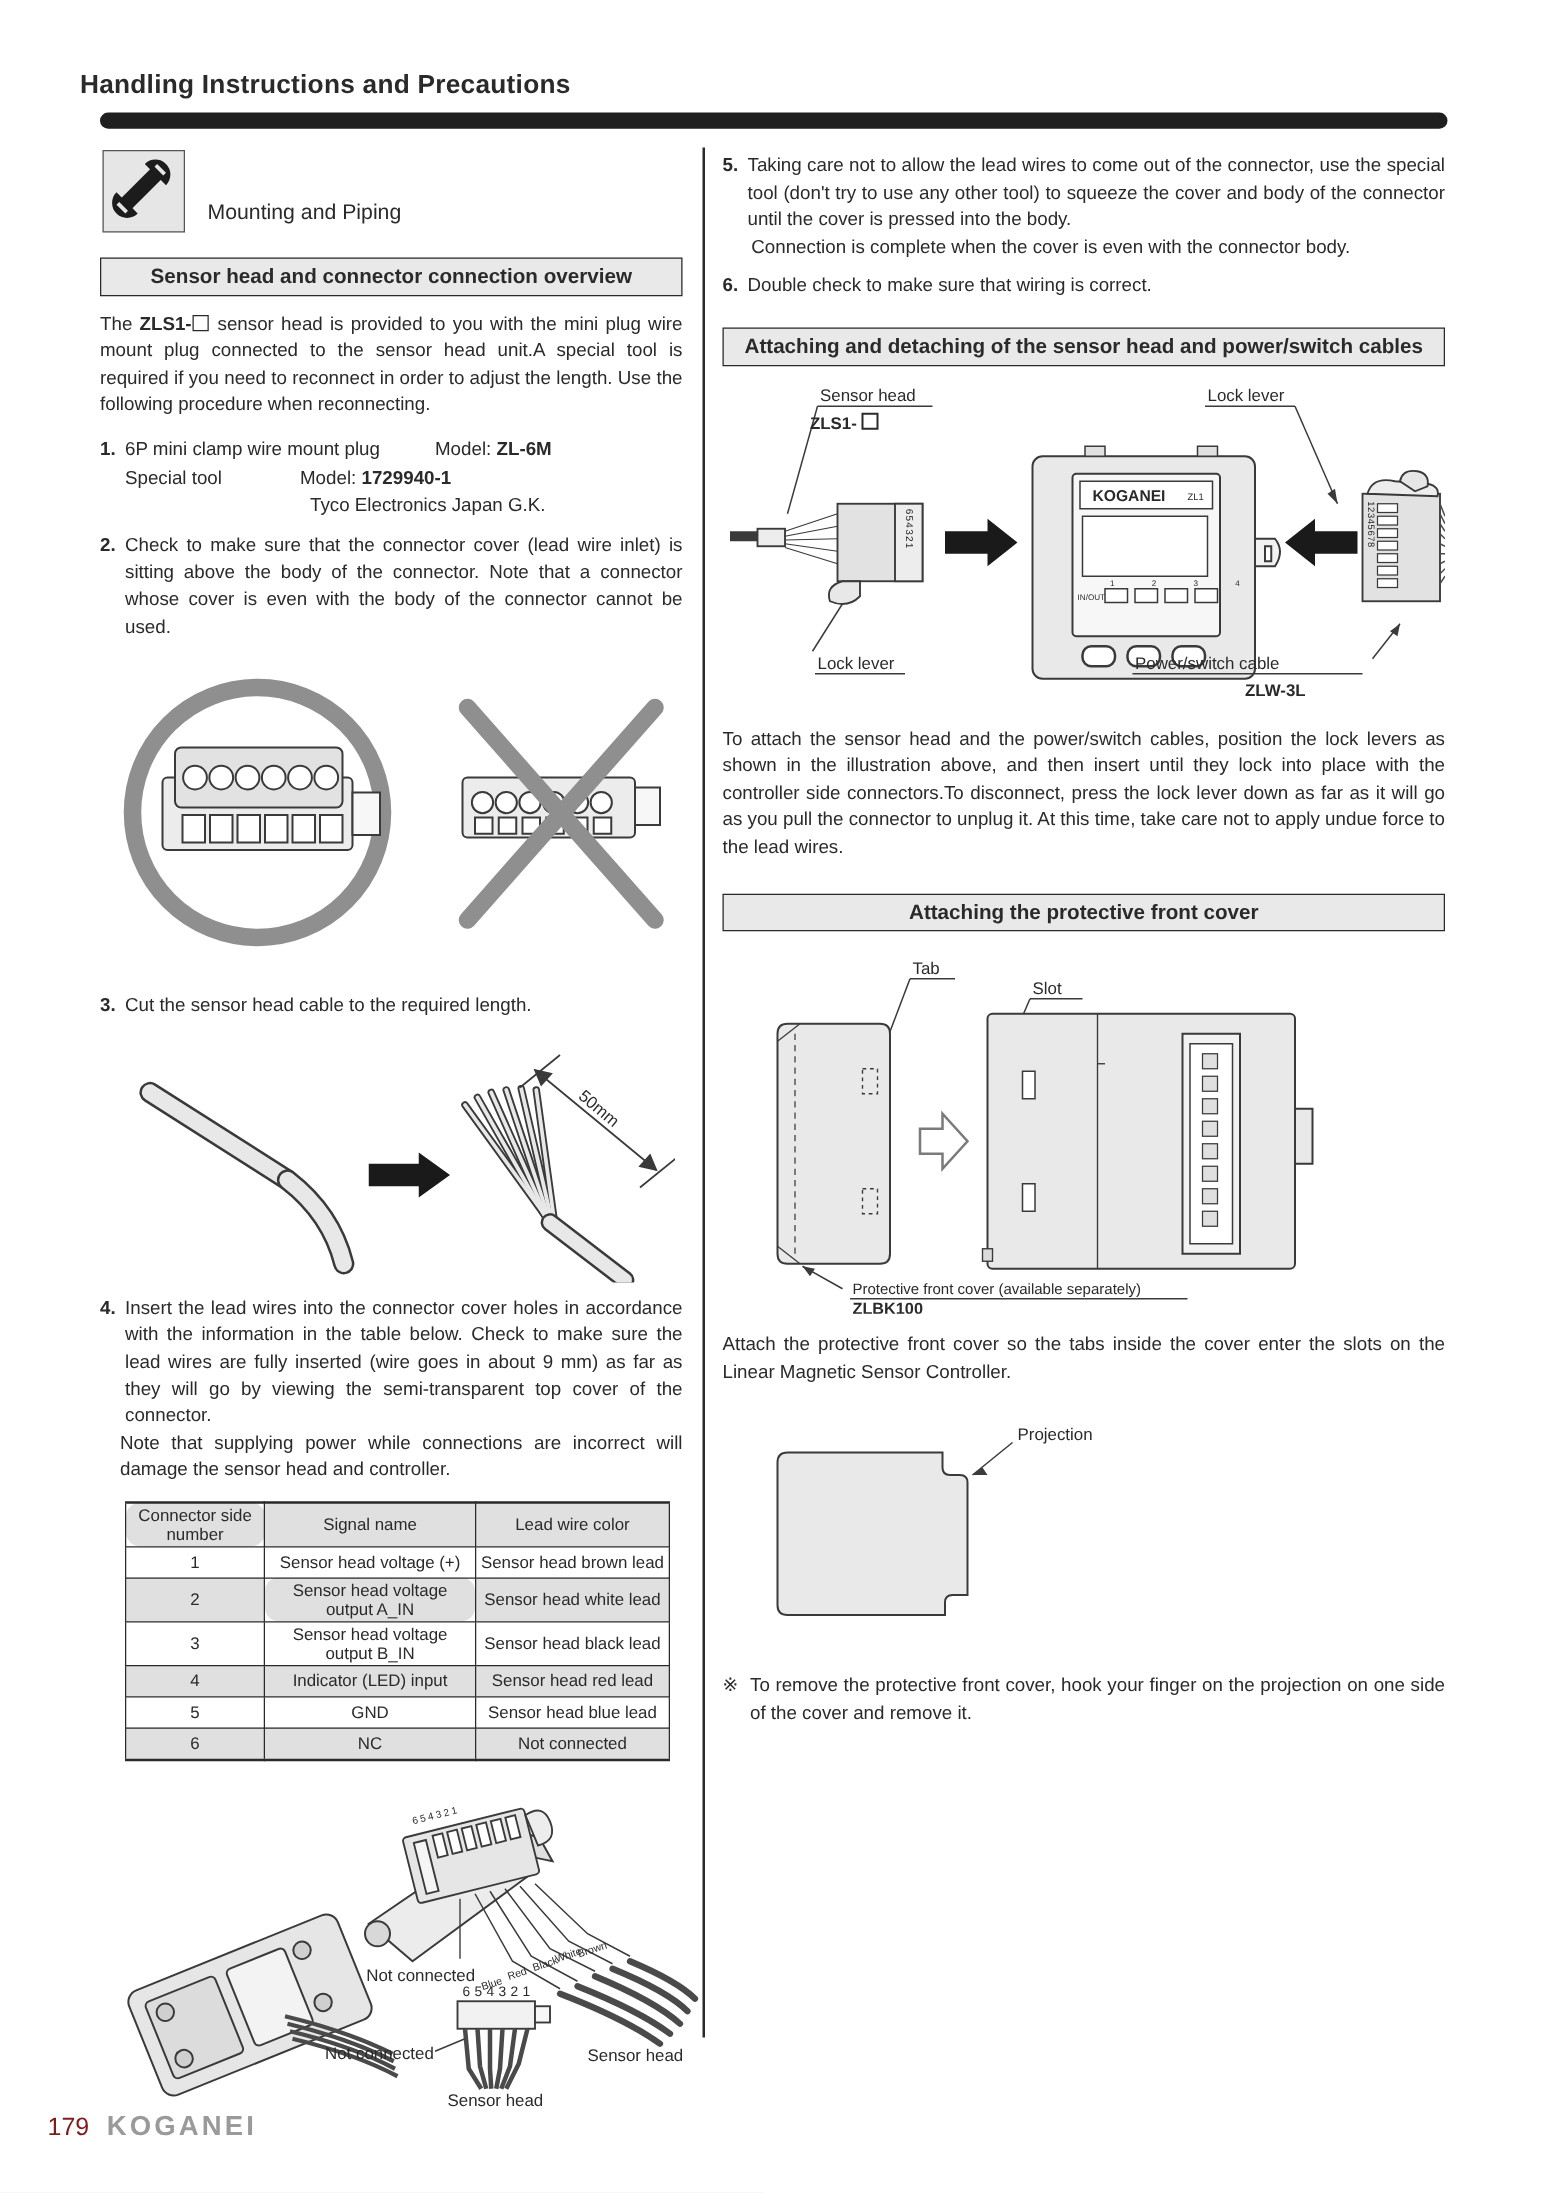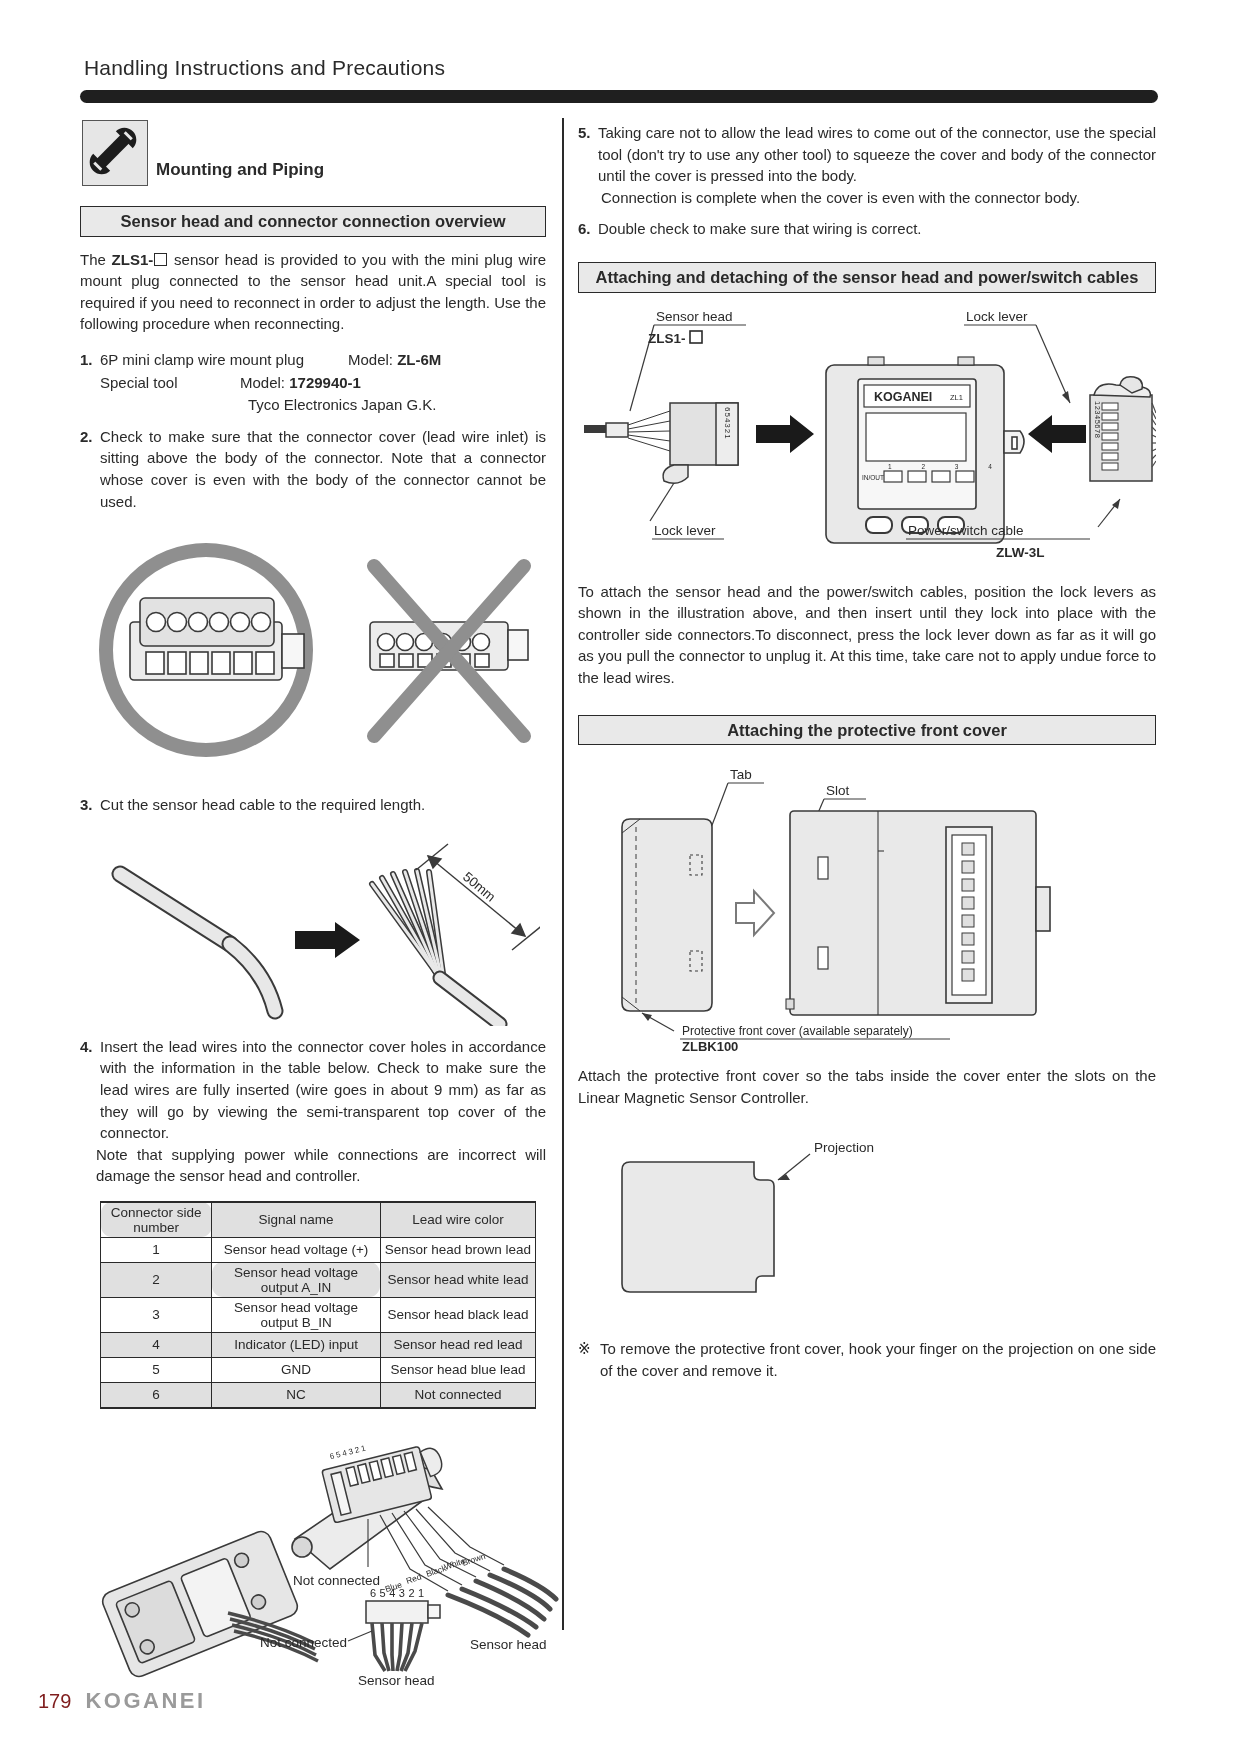--- a/index.html
+++ b/index.html
@@ -1,28 +1,28 @@
 <!DOCTYPE html>
 <html><head>
 <meta charset="utf-8">
 <style>
   html,body{margin:0;padding:0;background:#f2f2f2;}
   #page{position:relative;width:1240px;height:1754px;background:#ffffff;
         font-family:"Liberation Sans","DejaVu Sans",sans-serif;color:#2a2a2a;overflow:hidden;}
   
-  #doc-title{position:absolute;left:84px;top:56px;font-size:21px;font-weight:normal;letter-spacing:0.2px;}
+  #doc-title{position:absolute;left:64px;top:56px;font-size:21px;font-weight:bold;letter-spacing:0.2px;}
   #title-bar{position:absolute;left:80px;top:90px;width:1078px;height:13px;background:#1f1f1f;border-radius:7px;}
   
   #col-left{position:absolute;left:80px;top:112px;width:466px;}
   #col-divider{position:absolute;left:562px;top:118px;width:2px;height:1512px;background:#2a2a2a;}
   #col-right{position:absolute;left:578px;top:112px;width:578px;}
   
   .icon-row{position:relative;height:76px;margin-bottom:18px;}
   .icon-box{position:absolute;left:2px;top:8px;width:64px;height:64px;background:#e6e6e6;border:1.5px solid #555;}
-  .icon-label{position:absolute;left:76px;top:48px;font-size:17px;font-weight:bold;text-align:center;}
+  .icon-label{position:absolute;left:86px;top:48px;font-size:17px;font-weight:normal;text-align:center;}
   
   .hbox{border:1.5px solid #2a2a2a;background:#e9e9e9;font-weight:bold;text-align:center;
         font-size:16.5px;padding:4px 15px;line-height:1.25;}
   
   .para{font-size:15px;line-height:1.44;text-align:justify;margin:12px 0 0 0;}
   .steps{margin-top:14px;}
   .step{position:relative;padding-left:20px;font-size:15px;line-height:1.44;text-align:justify;margin-top:10px;}
   .step .num{position:absolute;left:0;top:0;font-weight:bold;}
   .sub{text-align:left;margin-top:1px;}
   .sub-label-1{display:inline-block;width:248px;}

